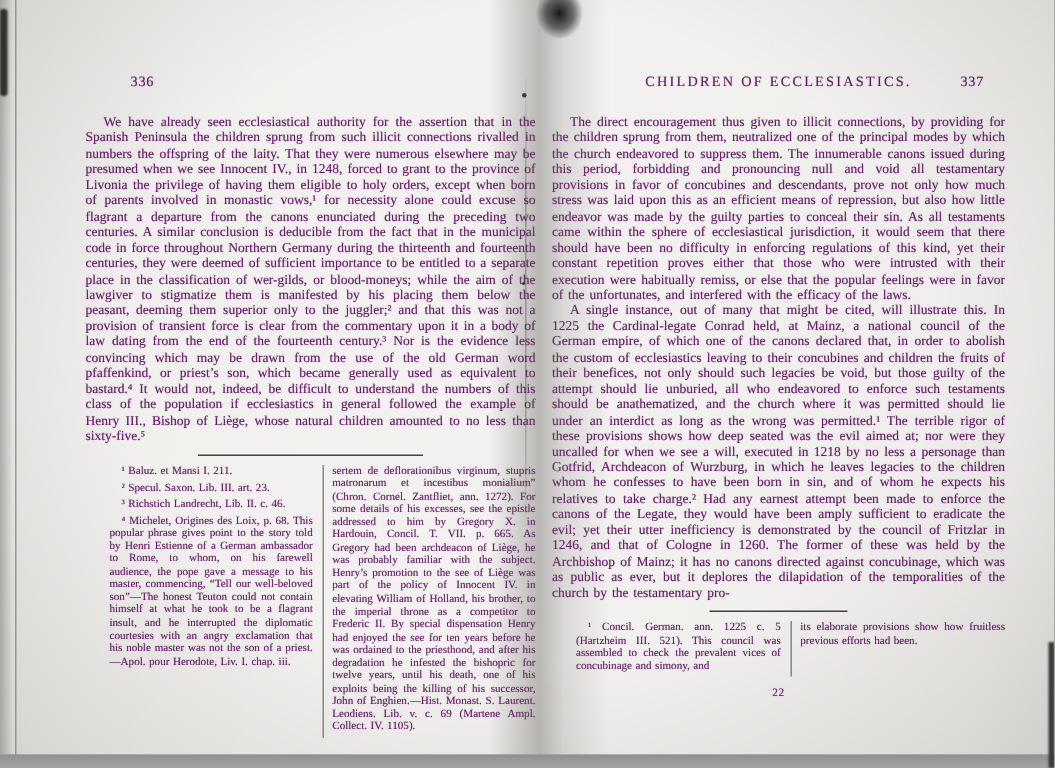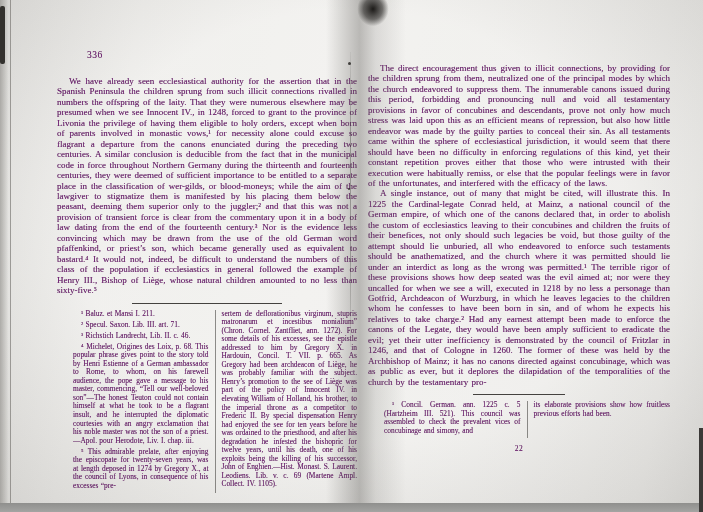--- a/index.html
+++ b/index.html
@@ -85,32 +85,35 @@
     <header class="pagehead">
       <span class="folio folio-left">336</span>
     </header>
     <div class="main-text">
       <p>We have already seen ecclesiastical authority for the assertion that in the Spanish Peninsula the children sprung from such illicit connections rivalled in numbers the offspring of the laity. That they were numerous elsewhere may be presumed when we see Innocent IV., in 1248, forced to grant to the province of Livonia the privilege of having them eligible to holy orders, except when born of parents involved in monastic vows,¹ for necessity alone could excuse so flagrant a departure from the canons enunciated during the preceding two centuries. A similar conclusion is deducible from the fact that in the municipal code in force throughout Northern Germany during the thirteenth and fourteenth centuries, they were deemed of sufficient importance to be entitled to a separate place in the classification of wer-gilds, or blood-moneys; while the aim of the lawgiver to stigmatize them is manifested by his placing them below the peasant, deeming them superior only to the juggler;² and that this was not a provision of transient force is clear from the commentary upon it in a body of law dating from the end of the fourteenth century.³ Nor is the evidence less convincing which may be drawn from the use of the old German word pfaffenkind, or priest’s son, which became generally used as equivalent to bastard.⁴ It would not, indeed, be difficult to understand the numbers of this class of the population if ecclesiastics in general followed the example of Henry III., Bishop of Liège, whose natural children amounted to no less than sixty-five.⁵</p>
     </div>
     <hr class="fnrule wide">
     <div class="footnotes">
       <div class="fncol">
         <p class="fn">¹ Baluz. et Mansi I. 211.</p>
-        <p class="fn">² Specul. Saxon. Lib. III. art. 71.</p>
+        <p class="fn">² Specul. Saxon. Lib. III. art. 23.</p>
         <p class="fn">³ Richstich Landrecht, Lib. II. c. 46.</p>
         <p class="fn">⁴ Michelet, Origines des Loix, p. 68. This popular phrase gives point to the story told by Henri Estienne of a German ambassador to Rome, to whom, on his farewell audience, the pope gave a message to his master, commencing, “Tell our well-beloved son”—The honest Teuton could not contain himself at what he took to be a flagrant insult, and he interrupted the diplomatic courtesies with an angry exclamation that his noble master was not the son of a priest.—Apol. pour Herodote, Liv. I. chap. iii.</p>
-        <p class="fn">⁵ This admirable prelate, after enjoying the episcopate for twenty-seven years, was at length deposed in 1274 by Gregory X., at the council of Lyons, in consequence of his excesses “pre-</p>
       </div>
       <div class="fncol fncol-2">
         <p class="fn cont">sertem de deflorationibus virginum, stupris matronarum et incestibus monialium” (Chron. Cornel. Zantfliet, ann. 1272). For some details of his excesses, see the epistle addressed to him by Gregory X. in Hardouin, Concil. T. VII. p. 665. As Gregory had been archdeacon of Liège, he was probably familiar with the subject. Henry’s promotion to the see of Liège was part of the policy of Innocent IV. in elevating William of Holland, his brother, to the imperial throne as a competitor to Frederic II. By special dispensation Henry had enjoyed the see for ten years before he was ordained to the priesthood, and after his degradation he infested the bishopric for twelve years, until his death, one of his exploits being the killing of his successor, John of Enghien.—Hist. Monast. S. Laurent. Leodiens. Lib. v. c. 69 (Martene Ampl. Collect. IV. 1105).</p>
       </div>
     </div>
   </section>
 
   <section class="page page-right">
+    <header class="pagehead">
+      <span class="running-head">CHILDREN OF ECCLESIASTICS.</span>
+      <span class="folio folio-right">337</span>
+    </header>
     <div class="main-text">
       <p>The direct encouragement thus given to illicit connections, by providing for the children sprung from them, neutralized one of the principal modes by which the church endeavored to suppress them. The innumerable canons issued during this period, forbidding and pronouncing null and void all testamentary provisions in favor of concubines and descendants, prove not only how much stress was laid upon this as an efficient means of repression, but also how little endeavor was made by the guilty parties to conceal their sin. As all testaments came within the sphere of ecclesiastical jurisdiction, it would seem that there should have been no difficulty in enforcing regulations of this kind, yet their constant repetition proves either that those who were intrusted with their execution were habitually remiss, or else that the popular feelings were in favor of the unfortunates, and interfered with the efficacy of the laws.</p>
       <p>A single instance, out of many that might be cited, will illustrate this. In 1225 the Cardinal-legate Conrad held, at Mainz, a national council of the German empire, of which one of the canons declared that, in order to abolish the custom of ecclesiastics leaving to their concubines and children the fruits of their benefices, not only should such legacies be void, but those guilty of the attempt should lie unburied, all who endeavored to enforce such testaments should be anathematized, and the church where it was permitted should lie under an interdict as long as the wrong was permitted.¹ The terrible rigor of these provisions shows how deep seated was the evil aimed at; nor were they uncalled for when we see a will, executed in 1218 by no less a personage than Gotfrid, Archdeacon of Wurzburg, in which he leaves legacies to the children whom he confesses to have been born in sin, and of whom he expects his relatives to take charge.² Had any earnest attempt been made to enforce the canons of the Legate, they would have been amply sufficient to eradicate the evil; yet their utter inefficiency is demonstrated by the council of Fritzlar in 1246, and that of Cologne in 1260. The former of these was held by the Archbishop of Mainz; it has no canons directed against concubinage, which was as public as ever, but it deplores the dilapidation of the temporalities of the church by the testamentary pro-</p>
     </div>
     <hr class="fnrule narrow">
     <div class="footnotes">
       <div class="fncol">
         <p class="fn">¹ Concil. German. ann. 1225 c. 5 (Hartzheim III. 521). This council was assembled to check the prevalent vices of concubinage and simony, and</p>
       </div>
       <div class="fncol fncol-2">

